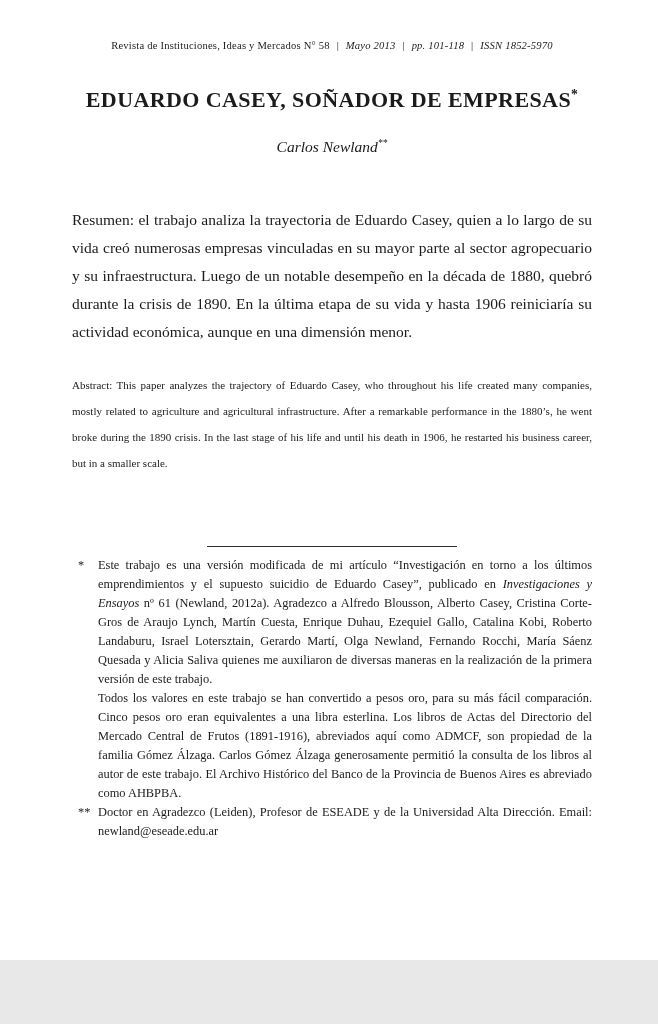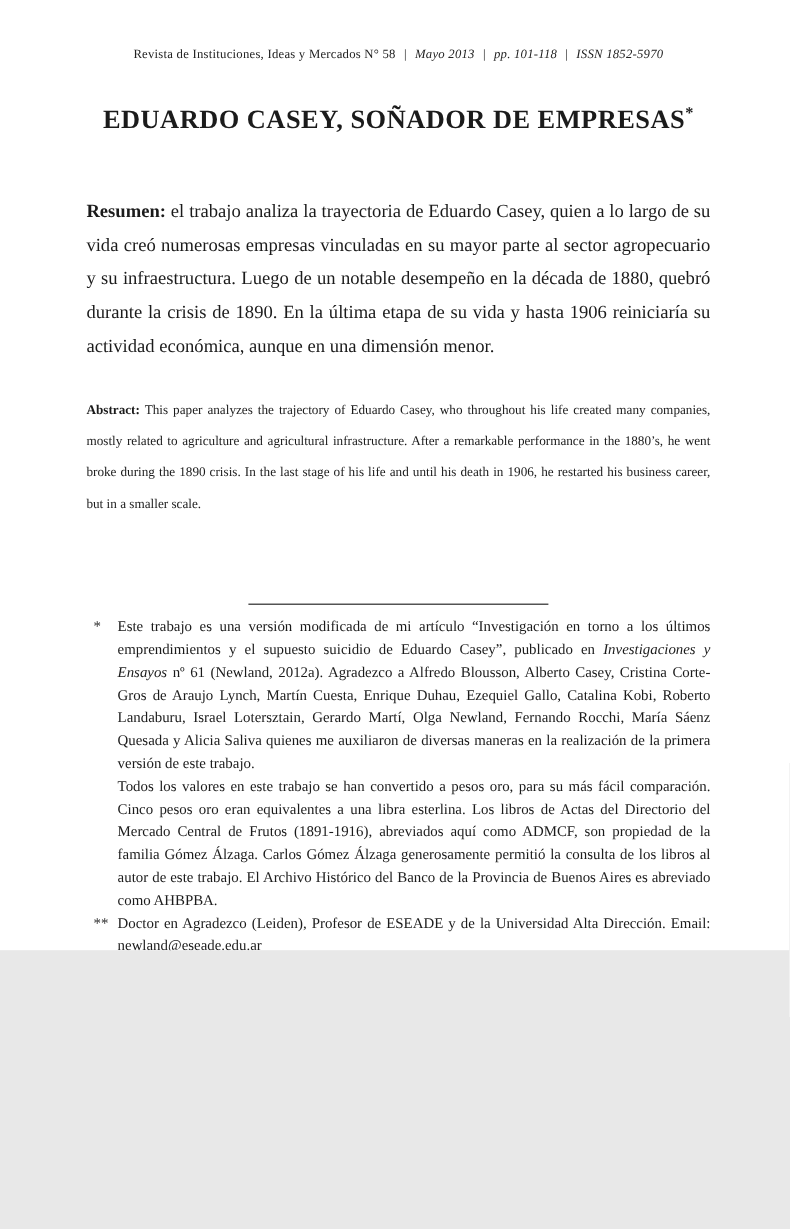--- a/index.html
+++ b/index.html
@@ -3,21 +3,21 @@
 <meta charset="utf-8">
 <style>
   html, body {
     margin: 0;
     padding: 0;
     background: #e8e8e8;
   }
   .page {
     position: relative;
     width: 658px;
-    height: 792px;
+    height: 960px;
     margin: 0 auto;
     background: #ffffff;
     color: #1b1b1b;
     font-family: "Liberation Serif", "DejaVu Serif", serif;
     overflow: hidden;
     box-sizing: border-box;
     padding: 0 66px 0 72px;
   }
   .journal-header {
     padding-top: 40px;
@@ -52,21 +52,21 @@
     font-size: 15.5px;
     line-height: 28px;
     text-align: justify;
   }
   p.abstract {
     margin: 26px 0 0 0;
     font-size: 11px;
     line-height: 26px;
     text-align: justify;
   }
-  .para-label { font-weight: bold; }
+  .para-label { font-weight: normal; }
   .fn-rule {
     margin-top: 70px;
     width: 250px;
     border: 0;
     border-top: 1.6px solid #2a2a2a;
   }
   .footnotes {
     margin-top: 9px;
     font-size: 12.4px;
     line-height: 19px;
@@ -95,20 +95,21 @@
     <span class="sep">|</span>
     <span class="it">Mayo 2013</span>
     <span class="sep">|</span>
     <span class="it">pp. 101-118</span>
     <span class="sep">|</span>
     <span class="it">ISSN 1852-5970</span>
   </div>
 
   <h1 class="paper-title"><span>EDUARDO CASEY, SOÑADOR DE EMPRESAS</span><sup>*</sup></h1>
 
+  <div class="author"><span>Carlos Newland</span><sup>**</sup></div>
 
   <p class="resumen"><span class="para-label">Resumen:</span> <span>el trabajo analiza la trayectoria de Eduardo Casey, quien a lo largo de su vida creó numerosas empresas vinculadas en su mayor parte al sector agropecuario y su infraestructura. Luego de un notable desempeño en la década de 1880, quebró durante la crisis de 1890. En la última etapa de su vida y hasta 1906 reiniciaría su actividad económica, aunque en una dimensión menor.</span></p>
 
   <p class="abstract"><span class="para-label">Abstract:</span> <span>This paper analyzes the trajectory of Eduardo Casey, who throughout his life created many companies, mostly related to agriculture and agricultural infrastructure. After a remarkable performance in the 1880’s, he went broke during the 1890 crisis. In the last stage of his life and until his death in 1906, he restarted his business career, but in a smaller scale.</span></p>
 
   <hr class="fn-rule">
 
   <div class="footnotes">
 
     <div class="fn-row">

